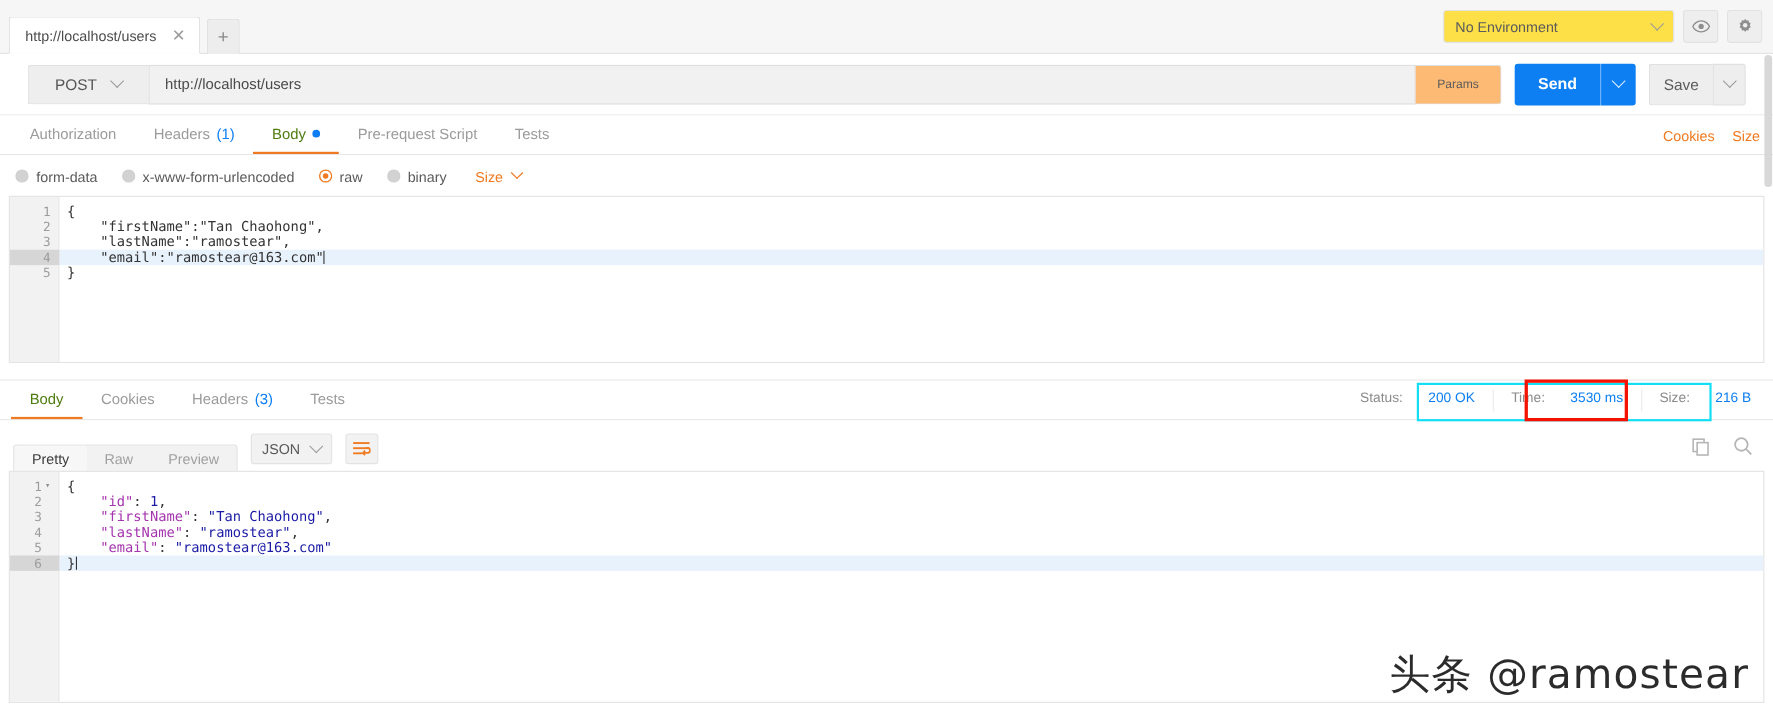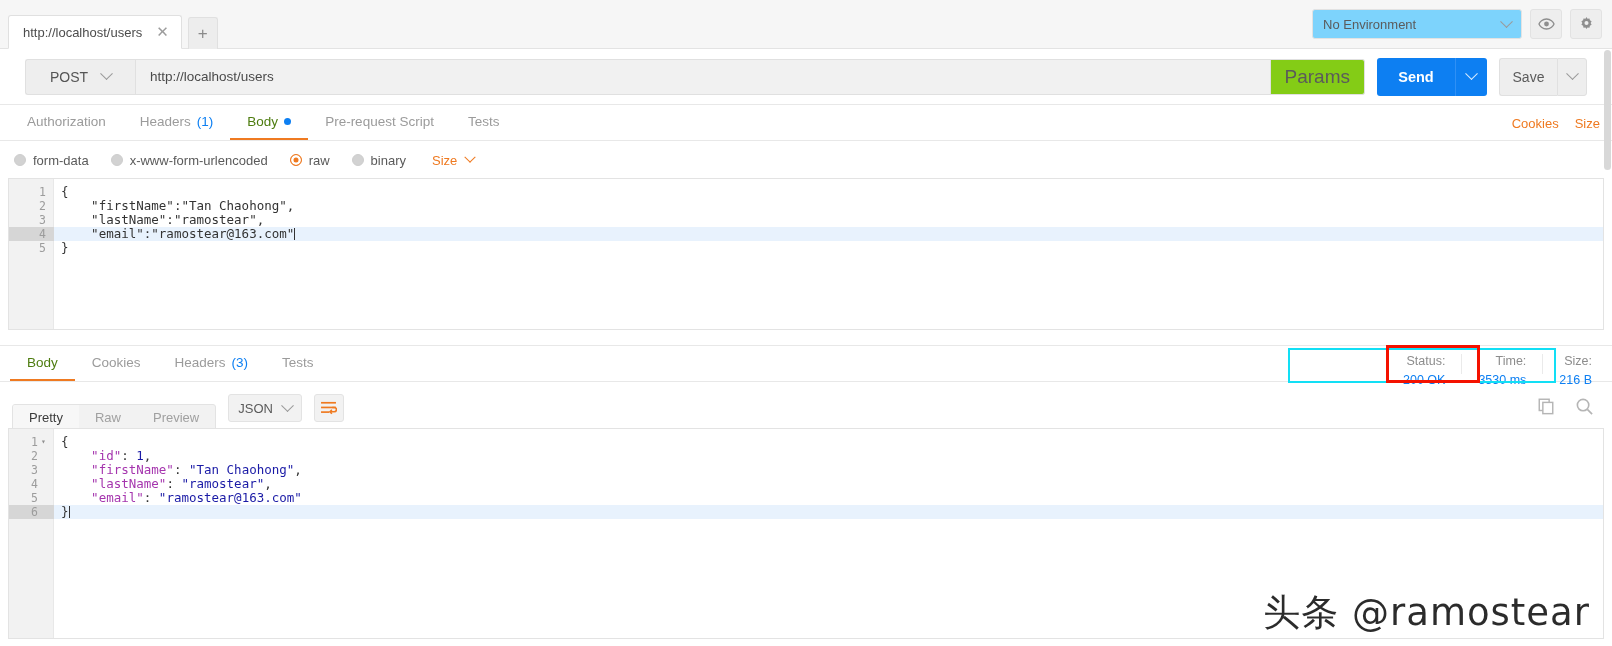--- a/index.html
+++ b/index.html
@@ -48,21 +48,21 @@
     display: flex; align-items: center; justify-content: center;
     color: #8a8a8a; font-size: 17px; line-height: 1;
     position: relative; top: 1px; cursor: pointer;
   }
   .topbar-right {
     position: absolute; right: 10px; top: 9px;
     display: flex; align-items: center; gap: 8px;
   }
   .env-select {
     width: 210px; height: 30px;
-    background: #7dd3fc;
+    background: #fde047;
     border: 1px solid #e2e2e2;
     border-radius: 3px;
     display: flex; align-items: center; justify-content: space-between;
     padding: 4px 10px;
     font-size: 13px; color: #5b5b5b; cursor: pointer;
   }
   .icon-btn {
     width: 32px; height: 30px;
     background: #eeeeee; border: 1px solid #e2e2e2; border-radius: 3px;
     display: flex; align-items: center; justify-content: center;
@@ -89,24 +89,24 @@
   .url-input {
     flex: 1; height: 36px;
     background: #f1f1f1; border: 1px solid #e0e0e0;
     display: flex; align-items: center;
     padding: 0 14px;
     font-size: 13.5px; color: #4a4a4a;
     cursor: text;
   }
   .params-btn {
     height: 36px; min-width: 78px; padding: 0 14px;
-    background: #84cc16; border: 1px solid #e0e0e0; border-left: none;
+    background: #fdba74; border: 1px solid #e0e0e0; border-left: none;
     border-radius: 0 3px 3px 0;
     display: flex; align-items: center; justify-content: center;
-    font-size: 19px; color: #5b5b5b; cursor: pointer;
+    font-size: 11px; color: #5b5b5b; cursor: pointer;
   }
   .send-group { display: flex; margin-left: 12px; }
   .send-btn {
     width: 78px; height: 38px; background: #0d7ff2;
     border-radius: 3px 0 0 3px;
     display: flex; align-items: center; justify-content: center;
     color: #fff; font-size: 14.5px; font-weight: bold; cursor: pointer;
   }
   .send-caret {
     width: 32px; height: 38px; background: #0d7ff2;
@@ -227,24 +227,23 @@
   }
   .restabs-right {
     position: absolute; right: 0; top: 0; height: 36px;
     display: flex; align-items: center;
   }
   .status-wrap {
     display: flex; align-items: center; height: 36px;
   }
   .status-cell {
     padding: 0 16px; font-size: 12.5px; color: #8c8c8c;
-    display: flex; align-items: flex-end; gap: 5px;
+    display: flex; align-items: flex-start; gap: 23px;
     border-right: 1px solid #eaeaea;
     height: 20px;
-    flex-direction: column;
   }
   .status-cell:last-child { border-right: none; padding-right: 20px; }
   .status-cell .v { color: #0d7ff2; }
 
   
   .hlbox { position: absolute; pointer-events: none; }
   .hlbox.cyan { left: 1288px; top: 348px; width: 268px; height: 35px; border: 2.5px solid #12dff5; }
   .hlbox.red  { left: 1386px; top: 345px; width: 94px; height: 38px; border: 3px solid #f41200; }
 
   

